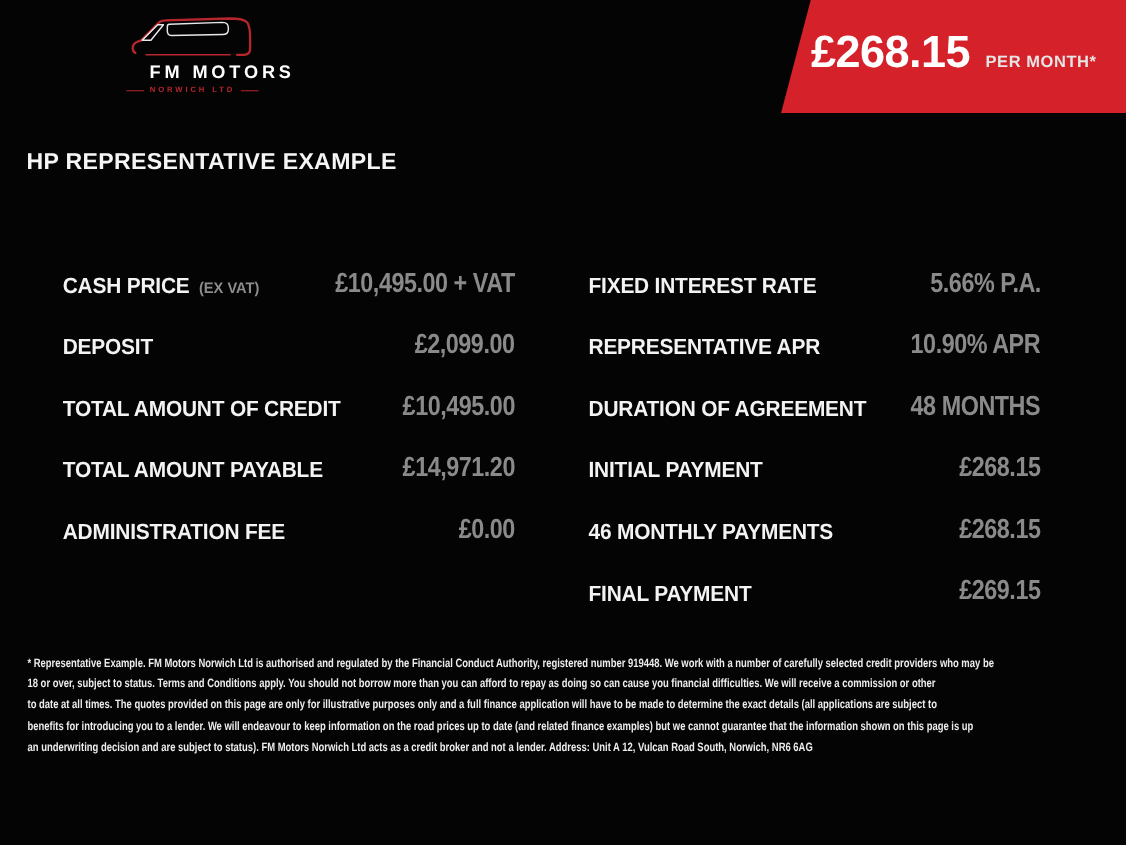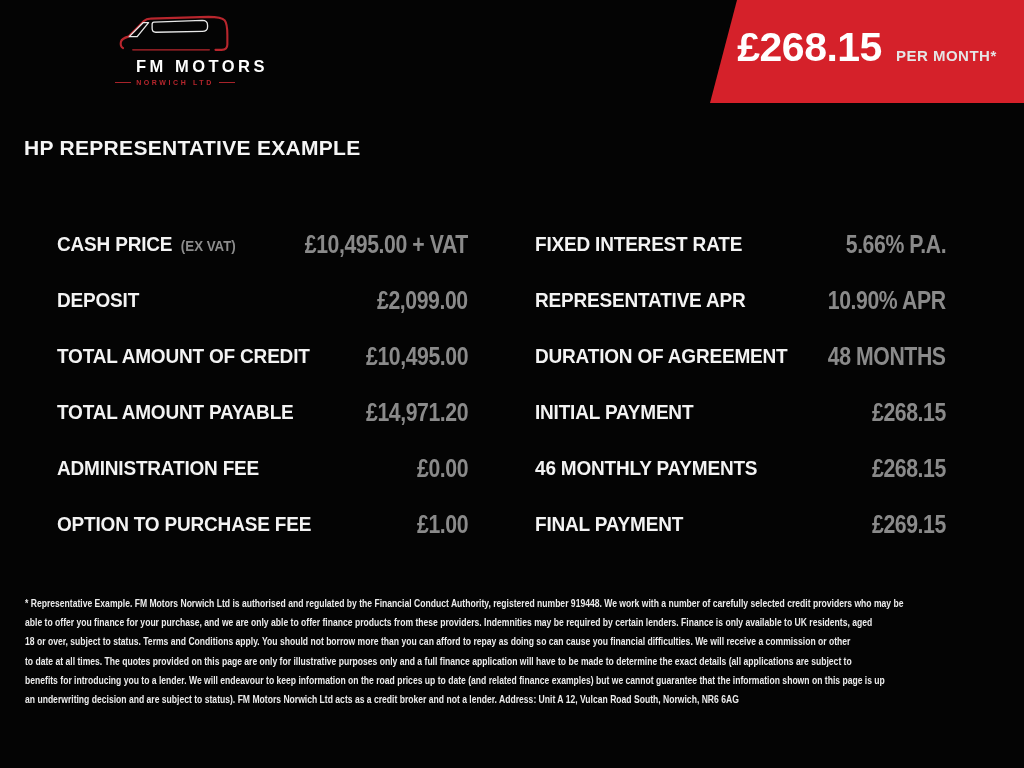--- a/index.html
+++ b/index.html
@@ -45,21 +45,21 @@
   .heading{
     position:absolute;left:24px;top:136px;
     color:#f5f5f5;font-size:21px;font-weight:bold;letter-spacing:0.3px;white-space:nowrap;
   }
 
   
   .fin-col{position:absolute;top:216px;width:411px;}
   .fin-col.left{left:57px;}
   .fin-col.right{left:535px;}
   .frow{
-    height:56px;display:flex;align-items:center;justify-content:space-between;
+    height:56px;display:flex;align-items:flex-end;justify-content:space-between;
   }
   .flabel{
     color:#f3f3f3;font-size:20px;font-weight:bold;white-space:nowrap;
     letter-spacing:-0.2px;transform:scaleX(0.95);transform-origin:0 50%;
   }
   .flabel .note{
     color:#8d8d8d;font-size:14px;font-weight:bold;margin-left:9px;letter-spacing:0;
   }
   .fvalue{
     color:#8a8a8a;font-size:25px;font-weight:bold;white-space:nowrap;
@@ -115,24 +115,20 @@
       <span class="fvalue">£10,495.00</span>
     </div>
     <div class="frow">
       <span class="flabel">TOTAL AMOUNT PAYABLE</span>
       <span class="fvalue">£14,971.20</span>
     </div>
     <div class="frow">
       <span class="flabel">ADMINISTRATION FEE</span>
       <span class="fvalue">£0.00</span>
     </div>
-    <div class="frow">
-      <span class="flabel">OPTION TO PURCHASE FEE</span>
-      <span class="fvalue">£1.00</span>
-    </div>
   </div>
 
   <div class="fin-col right">
     <div class="frow">
       <span class="flabel">FIXED INTEREST RATE</span>
       <span class="fvalue">5.66% P.A.</span>
     </div>
     <div class="frow">
       <span class="flabel">REPRESENTATIVE APR</span>
       <span class="fvalue">10.90% APR</span>
@@ -150,20 +146,19 @@
       <span class="fvalue">£268.15</span>
     </div>
     <div class="frow">
       <span class="flabel">FINAL PAYMENT</span>
       <span class="fvalue">£269.15</span>
     </div>
   </div>
 
   <div class="disclaimer">
     <div class="disc-line"><span>* Representative Example. FM Motors Norwich Ltd is authorised and regulated by the Financial Conduct Authority, registered number 919448. We work with a number of carefully selected credit providers who may be</span></div>
-    <div class="disc-line"><span>able to offer you finance for your purchase, and we are only able to offer finance products from these providers. Indemnities may be required by certain lenders. Finance is only available to UK residents, aged</span></div>
     <div class="disc-line"><span>18 or over, subject to status. Terms and Conditions apply. You should not borrow more than you can afford to repay as doing so can cause you financial difficulties. We will receive a commission or other</span></div>
     <div class="disc-line"><span>to date at all times. The quotes provided on this page are only for illustrative purposes only and a full finance application will have to be made to determine the exact details (all applications are subject to</span></div>
     <div class="disc-line"><span>benefits for introducing you to a lender. We will endeavour to keep information on the road prices up to date (and related finance examples) but we cannot guarantee that the information shown on this page is up</span></div>
     <div class="disc-line"><span>an underwriting decision and are subject to status). FM Motors Norwich Ltd acts as a credit broker and not a lender. Address: Unit  A 12, Vulcan Road South, Norwich, NR6 6AG</span></div>
   </div>
 
 </div>
 
 </body></html>

